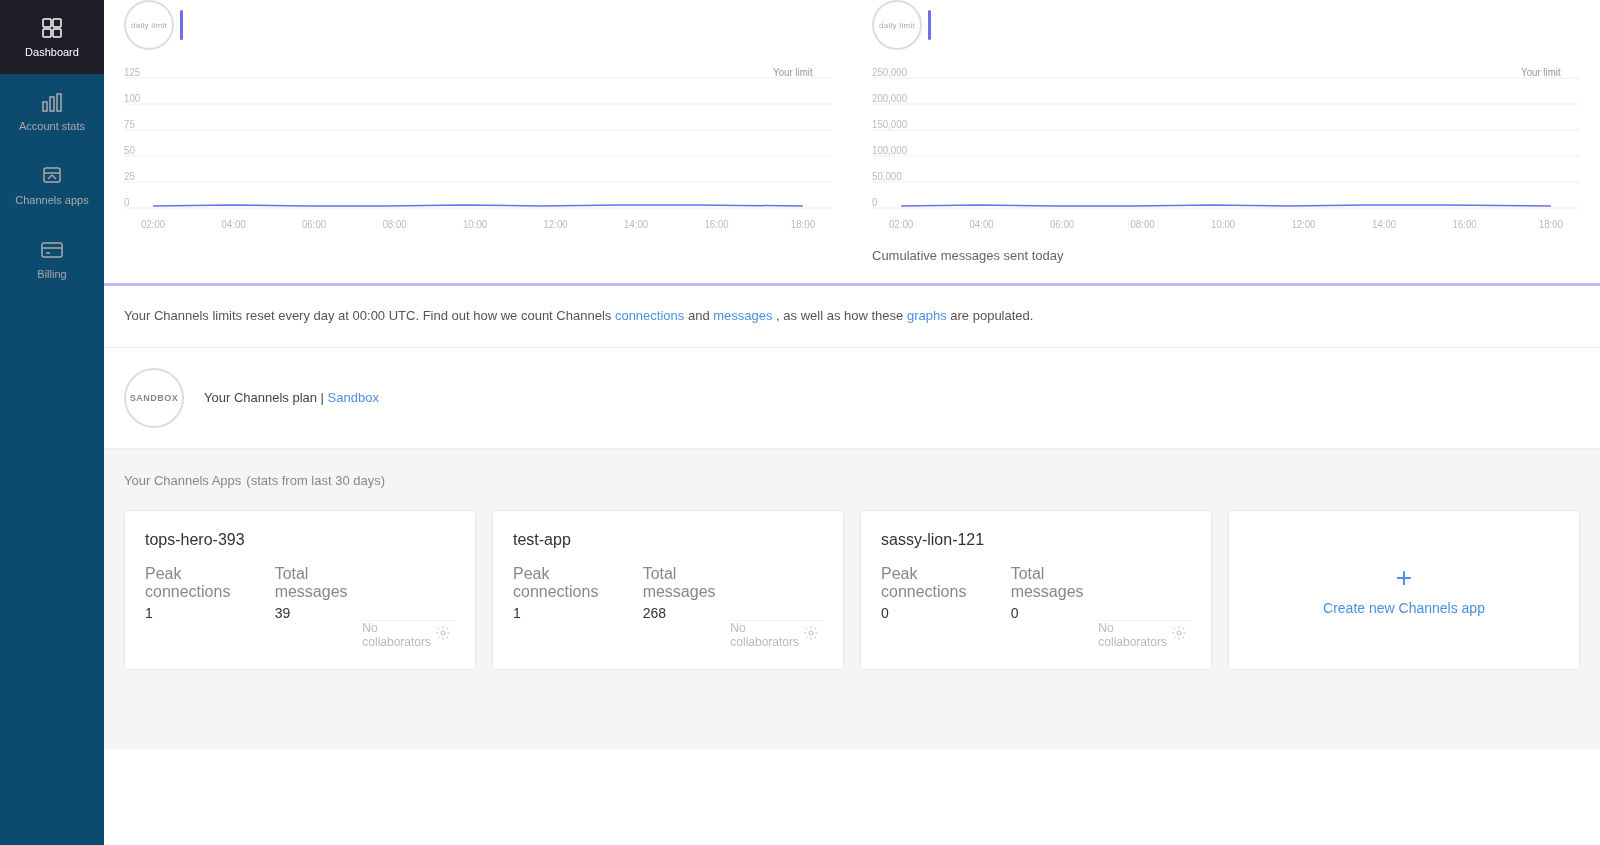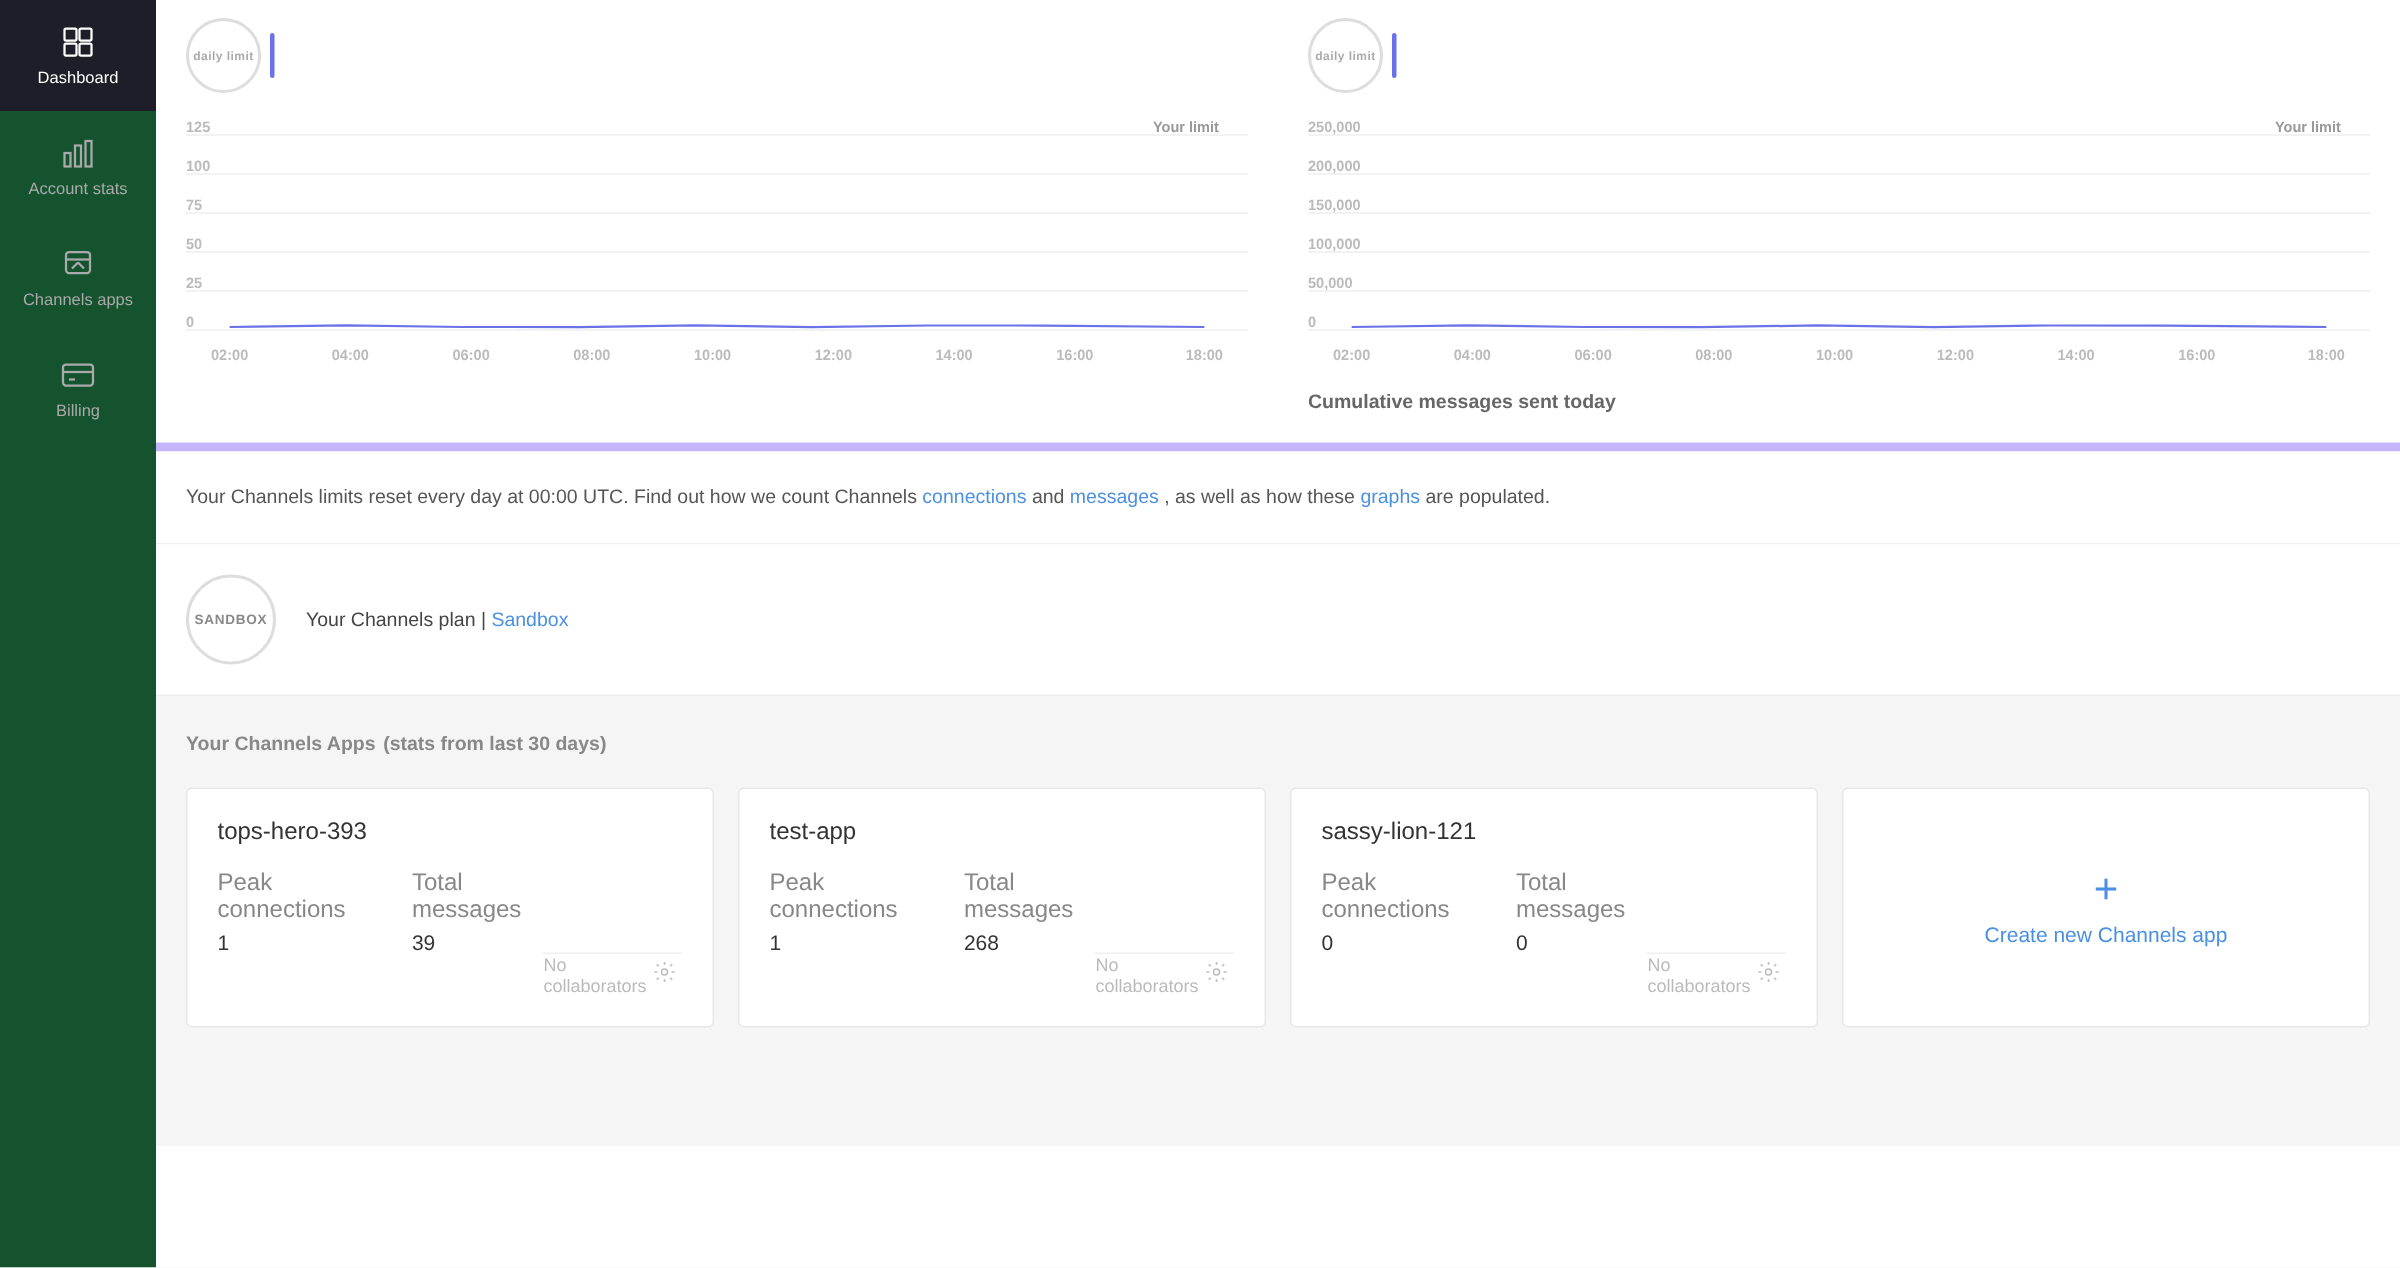--- a/index.html
+++ b/index.html
@@ -1,21 +1,21 @@
 <!DOCTYPE html>
 <html><head>
   <meta charset="utf-8">
   <style>
     * { box-sizing: border-box; margin: 0; padding: 0; }
     body { font-family: -apple-system, BlinkMacSystemFont, 'Segoe UI', sans-serif; background: #f5f5f5; display: flex; height: 845px; overflow: hidden; }
 
     
     .sidebar {
       width: 104px;
-      background: #14532d;
+      background: #0c4a6e;
       display: flex;
       flex-direction: column;
       align-items: center;
       padding-top: 0;
       flex-shrink: 0;
       height: 845px;
     }
     .sidebar-item {
       display: flex;
       flex-direction: column;
@@ -36,23 +36,22 @@
     
     .main {
       flex: 1;
       overflow-y: auto;
       background: #fff;
     }
 
     
     .charts-section {
       background: #fff;
-      padding: 12px 20px 20px 20px;
-      border-bottom: 6px solid #c4b5fd;
-      font-weight: bold;
+      padding: 0 20px 20px 20px;
+      border-bottom: 3px solid #c4b5fd;
     }
 
     .charts-row {
       display: grid;
       grid-template-columns: 1fr 1fr;
       gap: 40px;
     }
 
     .chart-container {
       position: relative;
@@ -141,21 +140,21 @@
 
     .apps-section-title {
       font-size: 18px;
       color: #333;
       margin-bottom: 20px;
       font-weight: 400;
     }
     .apps-section-title span {
       font-size: 13px;
       color: #888;
-      font-weight: 700;
+      font-weight: 400;
     }
 
     .apps-grid {
       display: grid;
       grid-template-columns: repeat(4, 1fr);
       gap: 16px;
     }
 
     .app-card {
       background: #fff;

